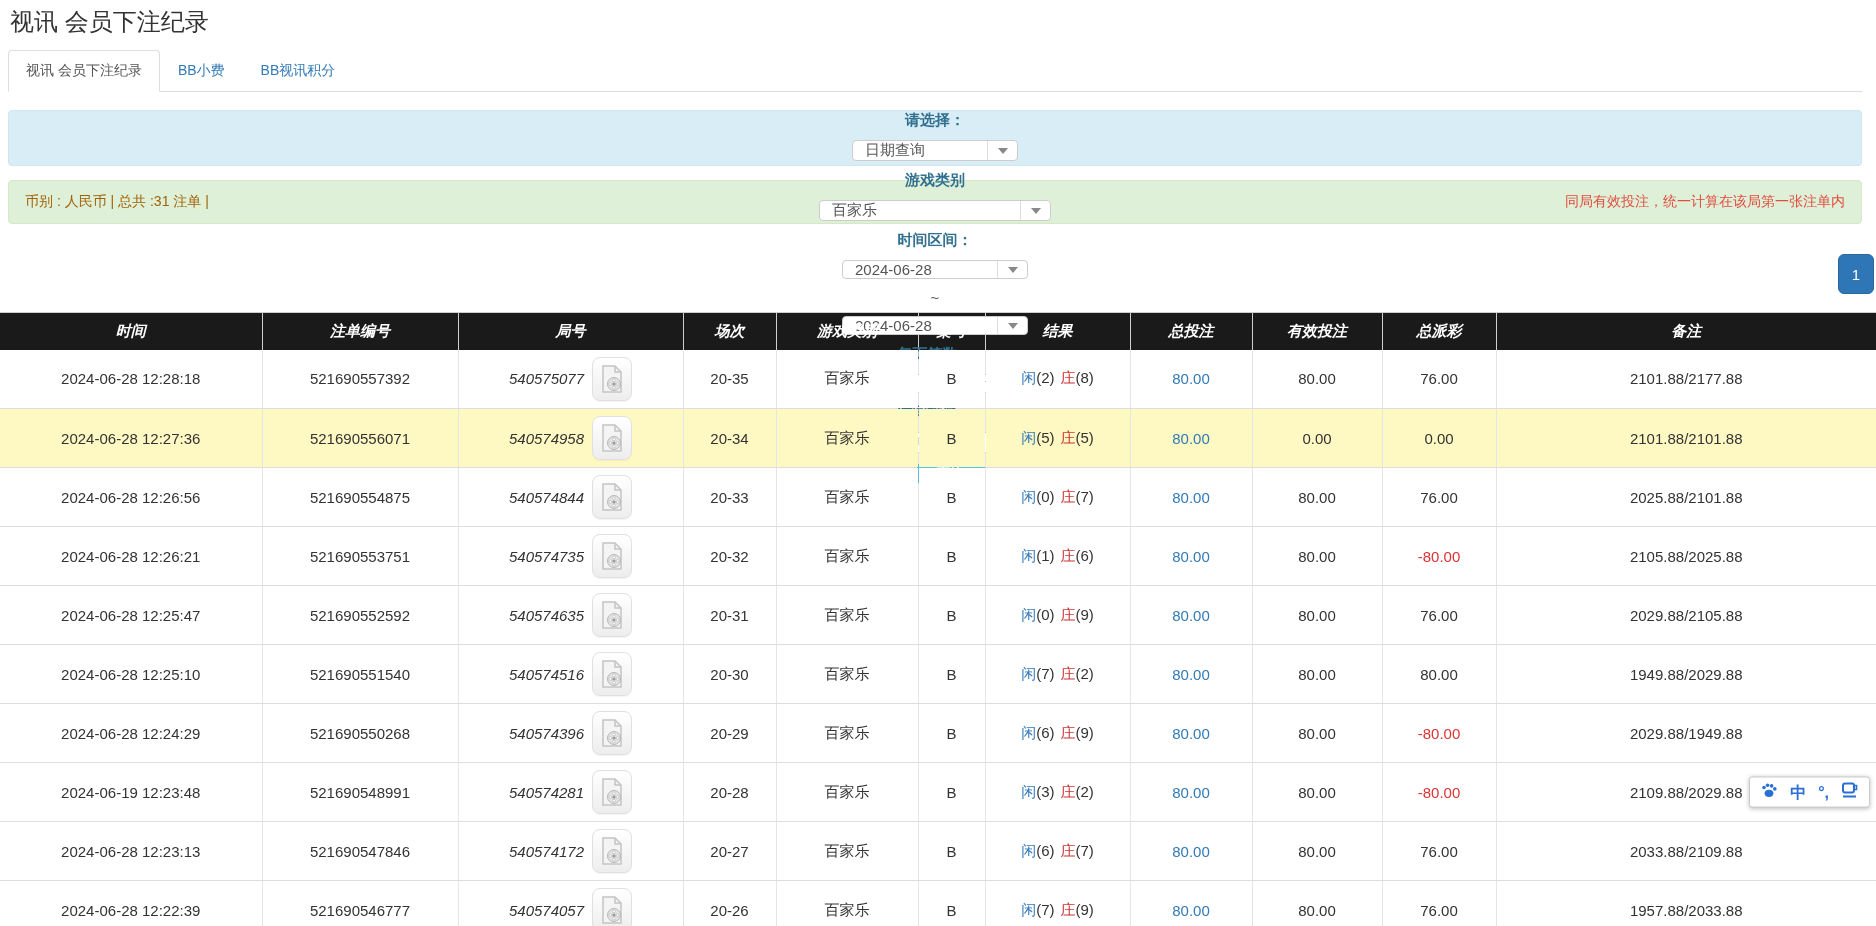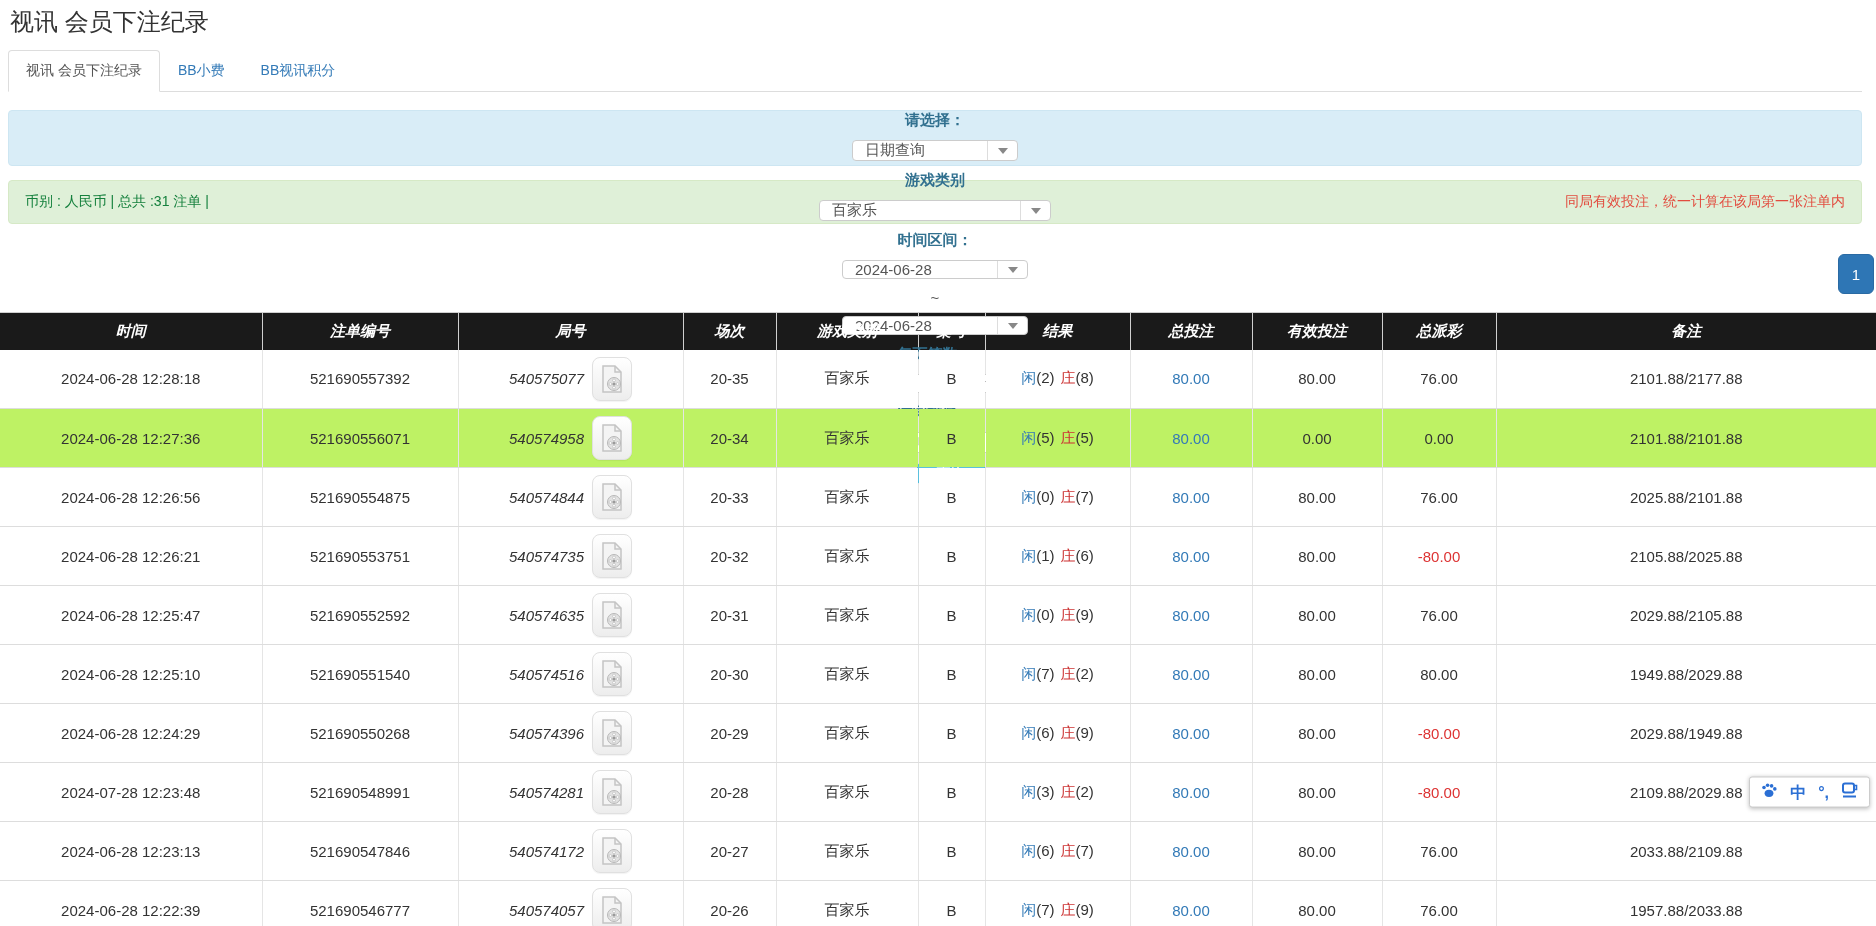--- a/index.html
+++ b/index.html
@@ -30,40 +30,40 @@
   .caret { width:0; height:0; border-left:5px solid transparent; border-right:5px solid transparent;
     border-top:6px solid #888; }
   .tilde { font-size:15px; color:#555; }
   .btn-query { background:#5bc0de; border:1px solid #46b8da; color:#fff; font-size:15px;
     border-radius:4px; height:38px; padding:0 18px; cursor:pointer;margin-left:32px; }
 
   
   .summary-bar { margin:14px 14px 0 8px; background:#dff0d8; border:1px solid #d6e9c6;
     border-radius:4px; height:44px; display:flex; align-items:center;
     justify-content:space-between; padding:0 16px; font-size:14px; }
-  .summary-left { color:#15803d; }
+  .summary-left { color:#a16207; }
   .summary-right { color:#e24c3f; }
 
   
   .pagination { text-align:right; margin:30px 2px 0 0; height:42px; }
   .page-btn { display:inline-block; width:36px; height:40px; line-height:40px;
     background:#2e76b5; color:#fff; font-size:15px; text-align:center;
     border:1px solid #2a6aa3; border-radius:6px; cursor:pointer; }
 
   
   table { width:1876px; border-collapse:collapse; table-layout:fixed; margin-top:16px; }
   thead th { background:#1a1a1a; color:#fff; font-size:15px; font-weight:bold;
     height:37px; border-right:1px solid #cfcfcf; border-top:1px solid #cfcfcf;font-style:italic; }
   thead th:last-child { border-right:none; }
   tbody td { height:59px; text-align:center; font-size:15px; color:#333;
     border-bottom:1px solid #ddd; border-right:1px solid #e5e5e5; background:#fff;
     overflow:hidden; position:relative; }
   tbody td:first-child { border-left:none; }
   tbody td:last-child { border-right:none; }
-  tbody tr.hl td { background:#bef264; }
+  tbody tr.hl td { background:#fef9c3; }
   td.link, .blue { color:#337ab7; }
   td.link { cursor:pointer; }
   .neg { color:#dd3333; }
   .player { color:#337ab7; }
   .banker { color:#cc3333; }
   .result-gap { display:inline-block; width:6px; }
 
   
   .round-wrap { display:flex; align-items:center; justify-content:center; gap:8px;font-style:italic; }
   .video-btn { width:40px; height:44px; border:1px solid #e0e0e0; border-radius:8px;
@@ -419,21 +419,21 @@
       <td class="link">80.00</td>
       <td>80.00</td>
       <td class="neg">-80.00</td>
       <td>
         <span>2029.88/1949.88</span>
         
       </td>
     </tr>
 
     <tr>
-      <td>2024-07-28 12:23:48</td>
+      <td>2024-06-19 12:23:48</td>
       <td>521690548991</td>
       <td>
         <span class="round-wrap">
           <span>540574281</span>
           <button class="video-btn">
             <svg width="24" height="28" viewBox="0 0 24 28">
               <path d="M3 1 h12 l6 6 v20 h-18 z" fill="#f4f4f4" stroke="#c4c4c4" stroke-width="1.5"></path>
               <path d="M15 1 v6 h6" fill="none" stroke="#c4c4c4" stroke-width="1.5"></path>
               <circle cx="14" cy="19" r="6.5" fill="#e2e2e2" stroke="#b8b8b8"></circle>
               <circle cx="14" cy="19" r="1.6" fill="#9a9a9a"></circle>

